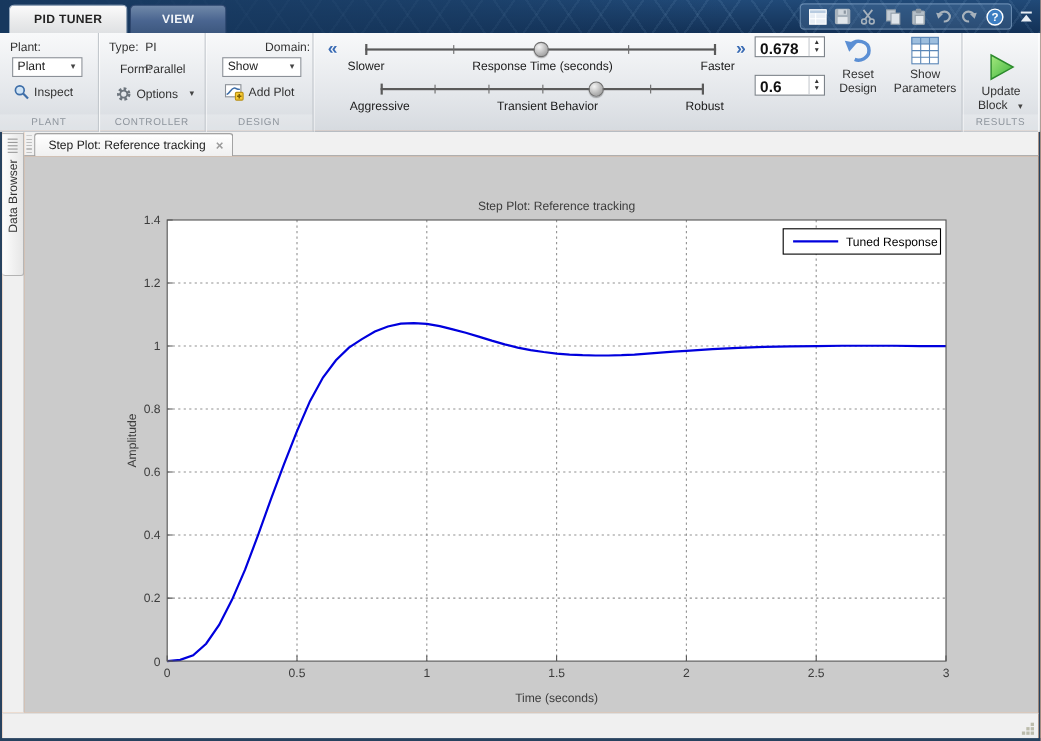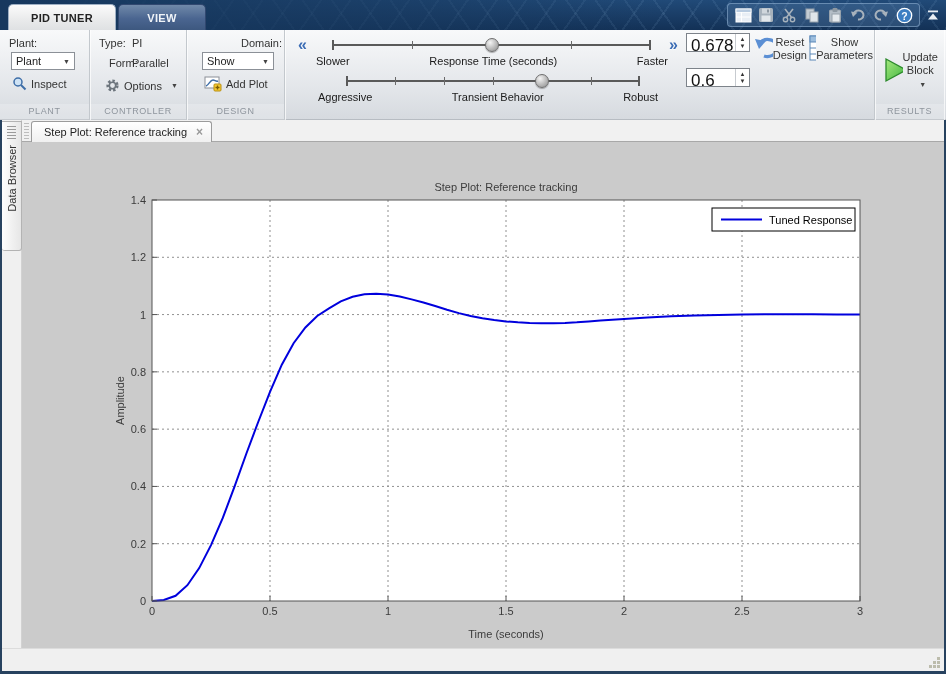--- a/index.html
+++ b/index.html
@@ -52,25 +52,25 @@
   .slider .track { position:absolute; left:0; right:0; top:7px; height:2px; background:#5a5a5a; }
   .slider .cap { position:absolute; top:3px; width:2px; height:10px; background:#5a5a5a; }
   .slider .tick { position:absolute; top:4px; width:1px; height:8px; background:#6a6a6a; }
   .slider .handle { position:absolute; top:1px; width:14px; height:14px; border-radius:50%;
     background:radial-gradient(circle at 35% 30%, #f4f4f4, #b9b9b9 55%, #8f8f8f);
     border:1px solid #6f6f6f; box-shadow:0 1px 1px rgba(0,0,0,0.3); }
   .slider-labels { position:absolute; display:flex; justify-content:space-between; font-size:11px; color:#1a1a1a; }
 
   
   .spinbox { position:absolute; width:64px; height:19px; background:#fff; border:1px solid #7d838a; display:flex; }
-  .spin-val { flex:1; padding:2px 0 0 4px; font-size:17px; color:#111; }
+  .spin-val { flex:1; padding:2px 0 0 4px; font-size:14px; color:#111;font-weight:bold; }
   .spin-arrows { width:14px; border-left:1px solid #c7cbd0; display:flex; flex-direction:column; align-items:center; justify-content:center; line-height:6px; }
   .spin-arrows span { font-size:6px; color:#333; height:7px; }
 
-  .big-btn { position:absolute; display:flex; flex-direction:row; align-items:center; text-align:center; cursor:default; }
+  .big-btn { position:absolute; display:flex; flex-direction:column; align-items:center; text-align:center; cursor:default; }
   .big-btn .blabel { font-size:11px; color:#333; line-height:13px; margin-top:3px; }
 
   
   #dbrowser-strip { position:absolute; left:2px; top:120px; width:20px; height:528px; background:#f0f0f0; border-right:1px solid #d2d2d2; }
   #dbrowser-tab { position:absolute; left:2px; top:121px; width:20px; height:130px;
     background:linear-gradient(90deg,#fdfdfd,#e6e6e6); border:1px solid #b3b3b3; border-left:none; border-radius:0 0 3px 3px;
     display:flex; flex-direction:column; align-items:center; }
   .grip { margin-top:4px; display:flex; flex-direction:column; gap:2px; }
   .grip i { display:block; width:9px; height:1px; background:#9a9a9a; }
   #dbrowser-label { writing-mode:vertical-rl; transform:rotate(180deg); font-size:11px; color:#333; margin-top:6px; white-space:nowrap; }

